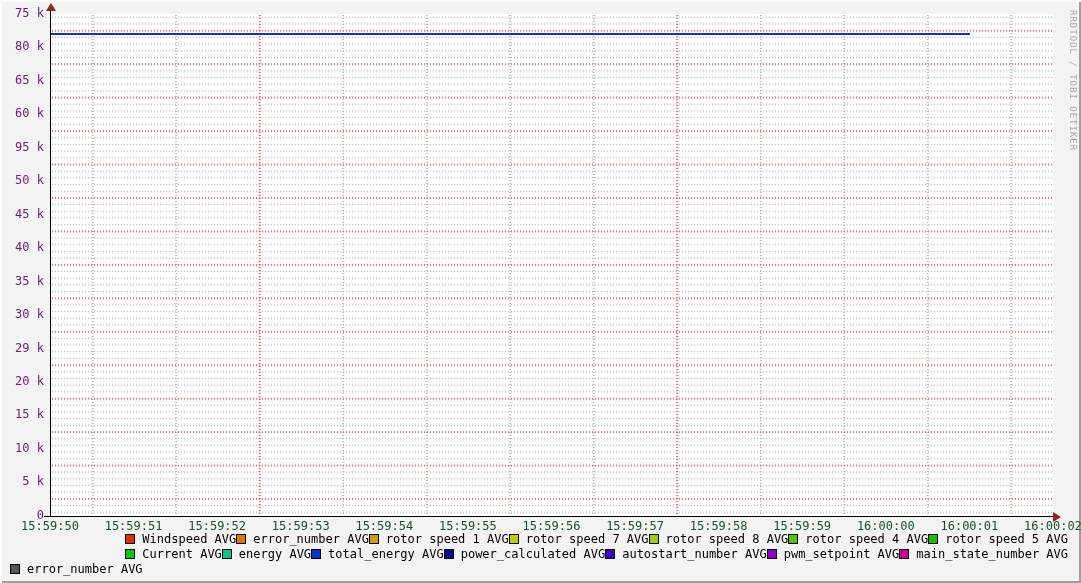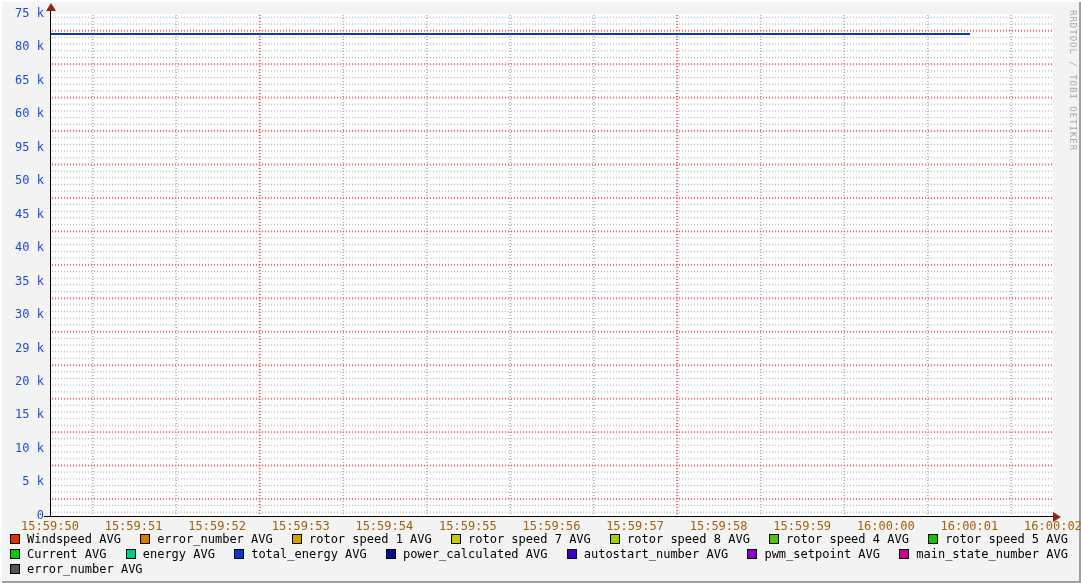--- a/index.html
+++ b/index.html
@@ -44,39 +44,39 @@
     border-top:5px solid transparent;border-bottom:5px solid transparent;
     border-left:8px solid #962319;
   }
   
   .ylabels{
     position:absolute;left:0;top:7px;width:44px;height:515px;
     display:flex;flex-direction:column;justify-content:space-between;
   }
   .ylab{
     height:13px;line-height:13px;text-align:right;
-    font-size:12px;color:#1d4ed8;white-space:pre;
+    font-size:12px;color:#701a75;white-space:pre;
   }
   .xlabels{
     position:absolute;left:20px;top:519px;width:1063px;height:14px;
     display:flex;justify-content:space-between;
   }
   .xlab{
-    width:60px;text-align:center;font-size:12px;color:#a16207;white-space:nowrap;
+    width:60px;text-align:center;font-size:12px;color:#14532d;white-space:nowrap;
   }
   
   .watermark{
     position:absolute;top:10px;right:3px;
     writing-mode:vertical-rl;
     font-size:9px;letter-spacing:1px;color:#a8a8a8;
   }
   
   .legend{position:absolute;left:10px;top:531px;width:1058px;}
   .lrow{display:flex;align-items:center;height:15px;}
-  .lrow.spread{justify-content:space-between;}
+  .lrow.spread{justify-content:flex-end;}
   .litem{display:flex;align-items:center;white-space:nowrap;}
   .sw{
     display:inline-block;width:8px;height:8px;
     border:1px solid #000;margin-right:7px;
     background:var(--c,#000);
   }
   .ltext{font-size:12px;color:#000;}
 </style>
 </head>
 <body>

